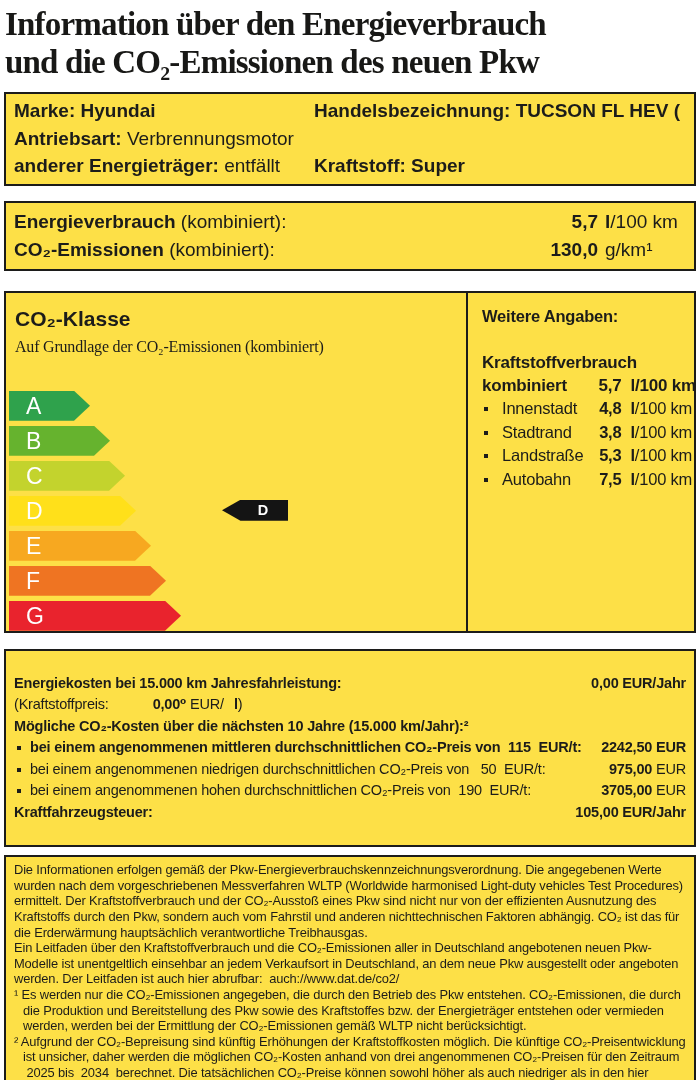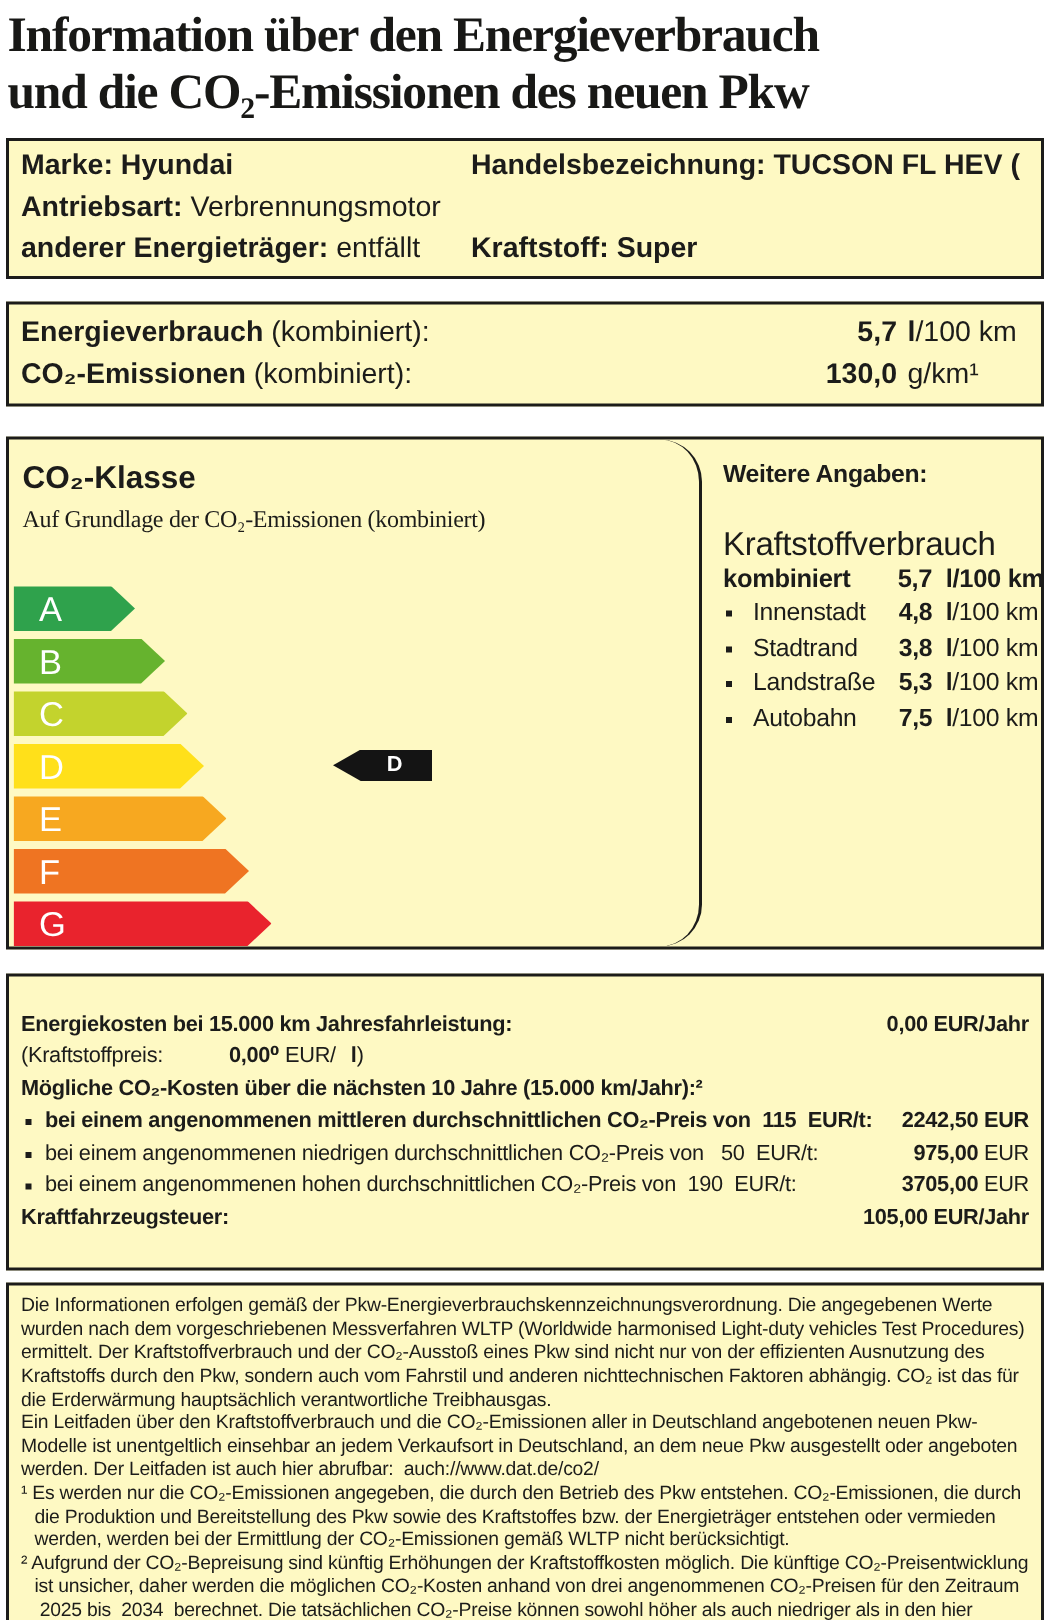--- a/index.html
+++ b/index.html
@@ -12,52 +12,52 @@
   .page { width:700px; min-height:1080px; padding:6px 4px 4px; background:#fff; }
   .b { font-weight:700; }
 
   
   .title {
     font-family:"Liberation Serif","DejaVu Serif",serif;
     font-weight:700; font-size:33px; line-height:1.14;
     letter-spacing:-0.8px; margin:0 0 11px 1px; color:#181816;
   }
 
-  .box { border:2px solid #1c1c1a; background:#fef9c3; }
+  .box { border:2px solid #1c1c1a; background:#fde047; }
 
   
   .vehicle-box { padding:3px 8px 4px; font-size:19px; line-height:27.5px; margin-bottom:15px; }
   .vrow { display:grid; grid-template-columns:300px 1fr; }
 
   
   .consumption-box { padding:5px 8px; font-size:19px; line-height:28px; margin-bottom:20px; }
   .crow { display:grid; grid-template-columns:1fr 72px 88px; }
   .cval { text-align:right; font-weight:700; }
   .cunit { padding-left:7px; }
 
   
   .class-box { display:flex; margin-bottom:16px; height:342px; overflow:hidden; }
-  .class-left { width:462px; border-right:2px solid #1c1c1a; padding-top:12px; position:relative; flex:none;border-radius:28px; }
+  .class-left { width:462px; border-right:2px solid #1c1c1a; padding-top:12px; position:relative; flex:none; }
   .class-heading { font-size:21px; font-weight:700; padding-left:9px; line-height:28px; }
   .class-sub { font-size:16px; padding-left:9px; line-height:28px; letter-spacing:-0.2px;font-family:Liberation Serif, serif; }
   .arrows { position:relative; margin-top:30px; padding-left:3px; }
   .arrow {
     height:30px; margin-bottom:5px; color:#fff; font-size:23px; line-height:30px;
     padding-left:17px;
     clip-path:polygon(0 0, calc(100% - 16px) 0, 100% 50%, calc(100% - 16px) 100%, 0 100%);
   }
   .marker {
     position:absolute; left:216px; top:109px; width:66px; height:21px; background:#141414;
     clip-path:polygon(0 50%, 28% 0, 100% 0, 100% 100%, 28% 100%);
     color:#fff; font-weight:700; font-size:14.5px; line-height:21px;
     text-align:center; padding-left:16px;
   }
   .class-right { flex:1; padding:14px 6px 0 14px; font-size:16.5px; letter-spacing:-0.2px; }
   .wa-heading { font-weight:700; margin-bottom:25px; font-size:16.5px; }
-  .kv-heading { font-weight:400; font-size:22px; line-height:23px; }
+  .kv-heading { font-weight:700; font-size:17px; line-height:23px; }
   .warow-main { display:grid; grid-template-columns:1fr 38px 80px; line-height:23.5px; font-weight:700; font-size:17px; }
   .warow { display:grid; grid-template-columns:20px 1fr 38px 80px; line-height:23.5px; font-size:16.5px; }
   .bullet-sq { width:4px; height:4px; background:#1c1c1a; margin-top:10px; margin-left:2px; }
   .wa-val { text-align:right; font-weight:700; }
   .wa-unit { padding-left:9px; }
 
   
   .costs-box { padding:22px 8px; font-size:14.5px; line-height:21.5px; letter-spacing:-0.2px; margin-bottom:8px; }
   .cost-row { display:flex; white-space:nowrap; }
   .cost-text { flex:1; overflow:hidden; }

